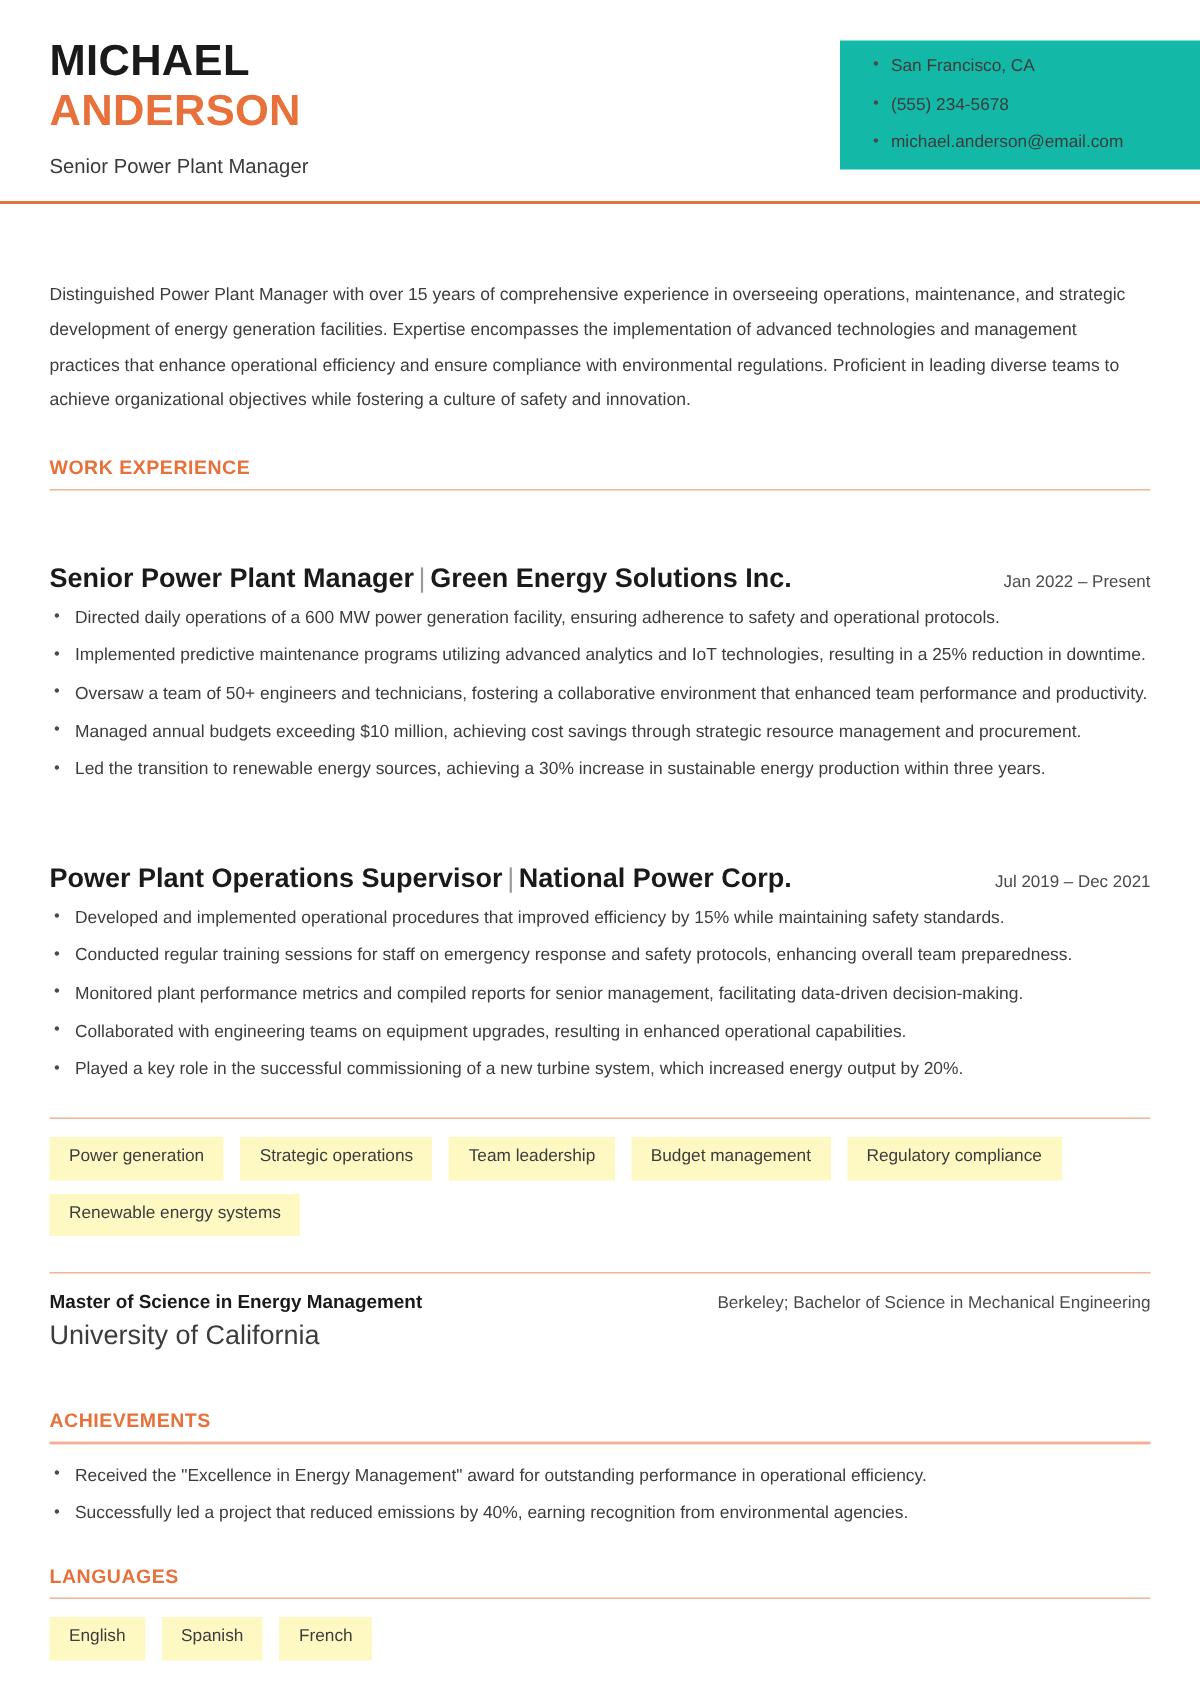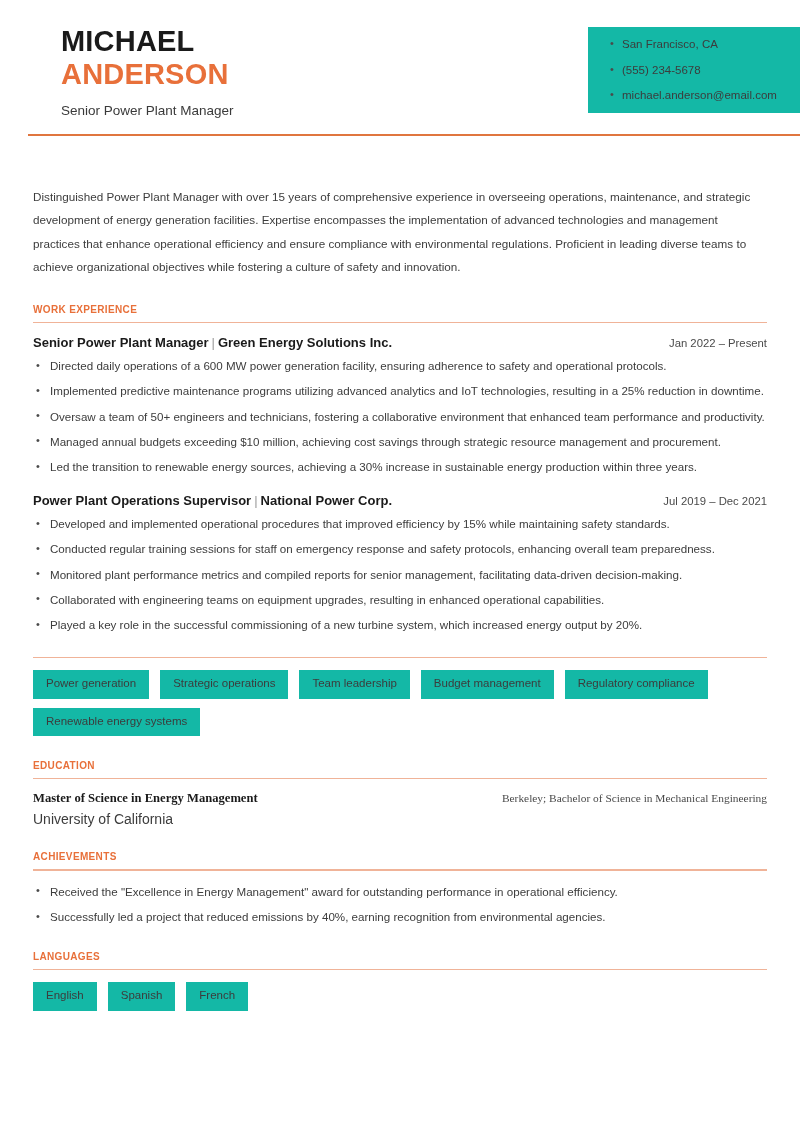--- a/index.html
+++ b/index.html
@@ -20,21 +20,20 @@
     position: relative;
     width: 800px;
     height: 1130px;
     background: #ffffff;
   }
 
   
   .header {
     position: relative;
     height: 164px;
-    margin-left: 28px;
   }
   .header-inner {
     position: absolute;
     left: 33px;
     top: 26px;
   }
   .name-first {
     font-size: 29px;
     font-weight: bold;
     letter-spacing: 0.2px;
@@ -108,21 +107,21 @@
   .summary {
     font-size: 11.7px;
     line-height: 2.0;
     color: #3c3c3c;
     margin: 0;
   }
 
   
   .section { margin-top: 18px; }
   .section-title {
-    font-size: 10px;
+    font-size: 13px;
     font-weight: bold;
     color: #e8703a;
     letter-spacing: 0.35px;
     margin: 0 0 7px 0;
   }
   .section-rule {
     height: 1.5px;
     background: #f0b398;
     width: 100%;
     margin-bottom: 12px;
@@ -130,23 +129,24 @@
 
   
   .entry { margin-bottom: 4px; }
   .entry-head {
     display: flex;
     justify-content: space-between;
     align-items: baseline;
     margin-bottom: 7px;
   }
   .entry-title {
-    font-size: 13px;
+    font-size: 18px;
     font-weight: bold;
     color: #1a1a1a;
+    margin-top: 36px;
   }
   .entry-sep {
     color: #9a9a9a;
     font-weight: normal;
     padding: 0 3px;
   }
   .entry-date {
     font-size: 11.3px;
     color: #4a4a4a;
     white-space: nowrap;
@@ -176,55 +176,54 @@
   }
   .entry + .entry { margin-top: 16px; }
 
   
   .pill-wrap {
     display: flex;
     flex-wrap: wrap;
     gap: 9px 11px;
   }
   .pill {
-    background: #14b8a6;
+    background: #fef9c3;
     color: #3c3c3c;
     font-size: 11.5px;
     padding: 7px 13px 8px 13px;
     line-height: 1.15;
     white-space: nowrap;
   }
 
   
   .edu-row {
     display: flex;
     justify-content: space-between;
     align-items: baseline;
-    font-family: Liberation Serif, serif;
   }
   .edu-degree {
     font-size: 12.6px;
     font-weight: bold;
     color: #1a1a1a;
   }
   .edu-extra {
     font-size: 11.4px;
     color: #4a4a4a;
     white-space: nowrap;
     padding-left: 14px;
   }
   .edu-school {
-    font-size: 14px;
+    font-size: 18px;
     color: #3c3c3c;
     margin-top: 5px;
   }
 
   .sec-skills { margin-top: 22px; }
   .sec-education { margin-top: 24px; }
-  .sec-achievements { margin-top: 24px; }
+  .sec-achievements { margin-top: 38px; }
   .sec-languages { margin-top: 24px; }
   .sec-work { margin-top: 25px; }
 </style>
 </head>
 <body>
 
 <div class="page">
 
   <div class="header">
     <div class="header-inner">
@@ -291,21 +290,20 @@
         <span class="pill">Power generation</span>
         <span class="pill">Strategic operations</span>
         <span class="pill">Team leadership</span>
         <span class="pill">Budget management</span>
         <span class="pill">Regulatory compliance</span>
         <span class="pill">Renewable energy systems</span>
       </div>
     </div>
 
     <div class="section sec-education">
-      <div class="section-title">EDUCATION</div>
       <div class="section-rule"></div>
       <div>
         <div class="edu-row">
           <div class="edu-degree">Master of Science in Energy Management</div>
           <div class="edu-extra">Berkeley; Bachelor of Science in Mechanical Engineering</div>
         </div>
         <div class="edu-school">University of California</div>
       </div>
     </div>
 

